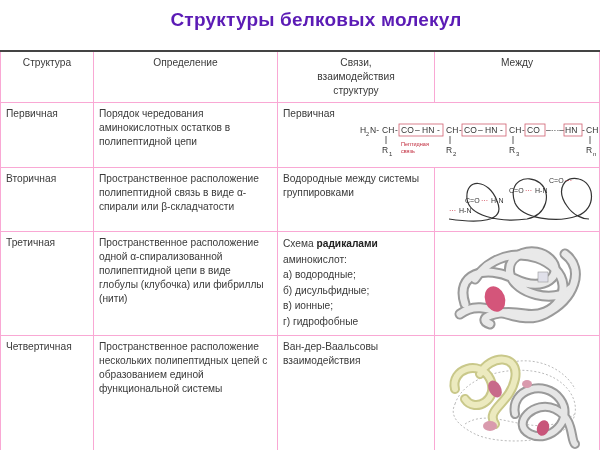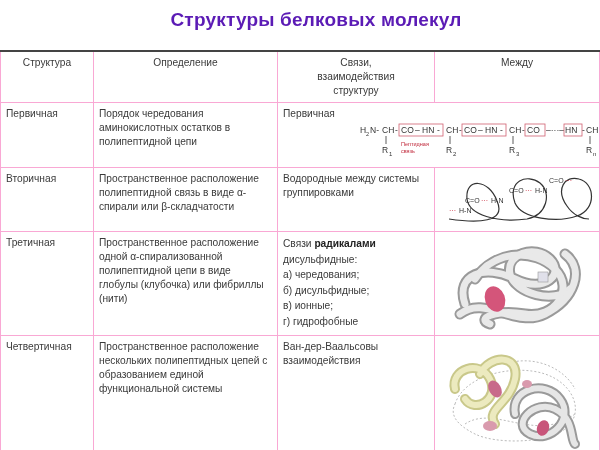--- a/index.html
+++ b/index.html
@@ -125,25 +125,25 @@
             <text x="128" y="12" fill="#d04050">···</text>
       </svg>
     </td>
   </tr>
 
   <tr class="r3">
     <td>Третичная</td>
     <td>Пространственное расположение одной α-спирализованной полипептидной цепи в виде глобулы (клубочка) или фибриллы (нити)</td>
     <td class="bond-list">
       <div>
-        <span>Связи</span>
+        <span>Схема</span>
         <span class="bold">радикалами</span>
       </div>
-      <div>дисульфидные:</div>
-      <div>а) чередования;</div>
+      <div>аминокислот:</div>
+      <div>а) водородные;</div>
       <div>б) дисульфидные;</div>
       <div>в) ионные;</div>
       <div>г) гидрофобные</div>
     </td>
     <td class="scheme">
       <svg width="160" height="100" viewBox="0 0 160 100" style="left:0; top:2px;">
         <g fill="none" stroke="#9a9a9a" stroke-width="11" stroke-linecap="round">
           <path d="M30,70 C20,40 50,30 80,45 C110,60 130,40 115,25 C100,10 70,20 75,40 C80,60 120,70 135,55"></path>
           <path d="M40,45 C60,15 100,15 120,35 C140,55 120,85 90,80 C60,75 40,85 55,90"></path>
           <path d="M25,80 C50,60 80,95 110,80 C140,65 150,35 130,20"></path>

